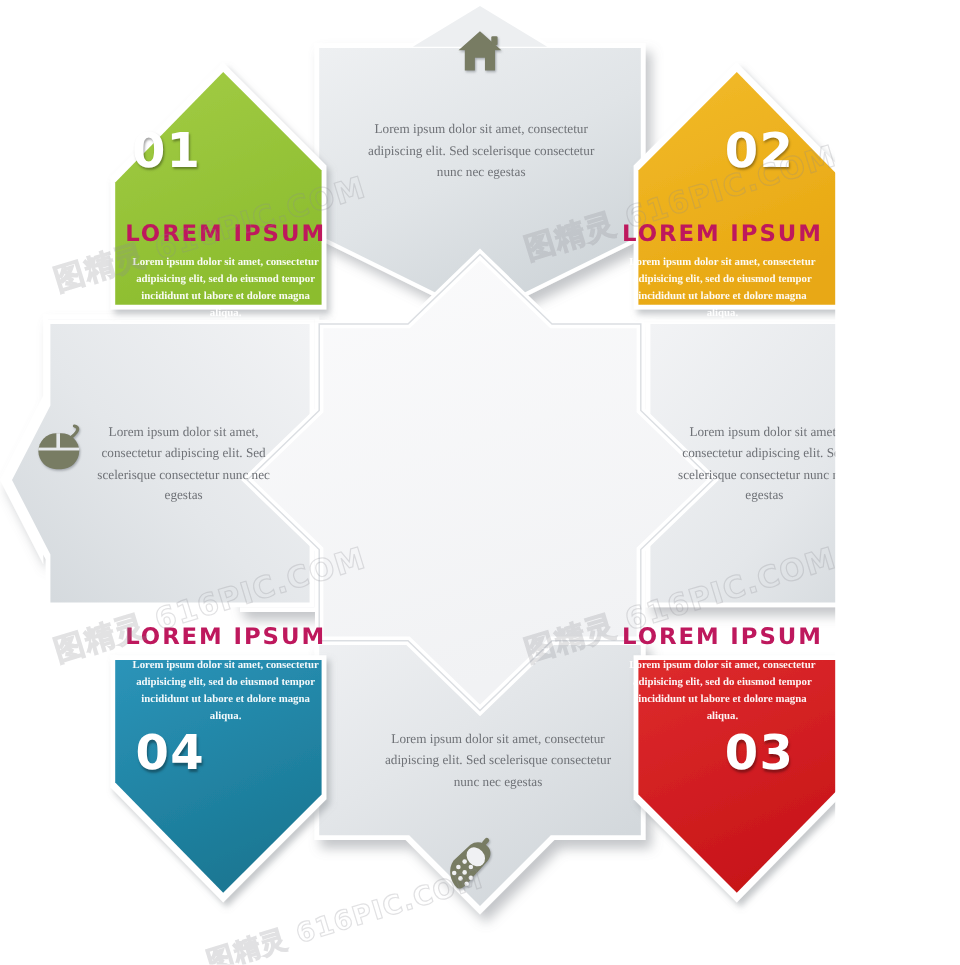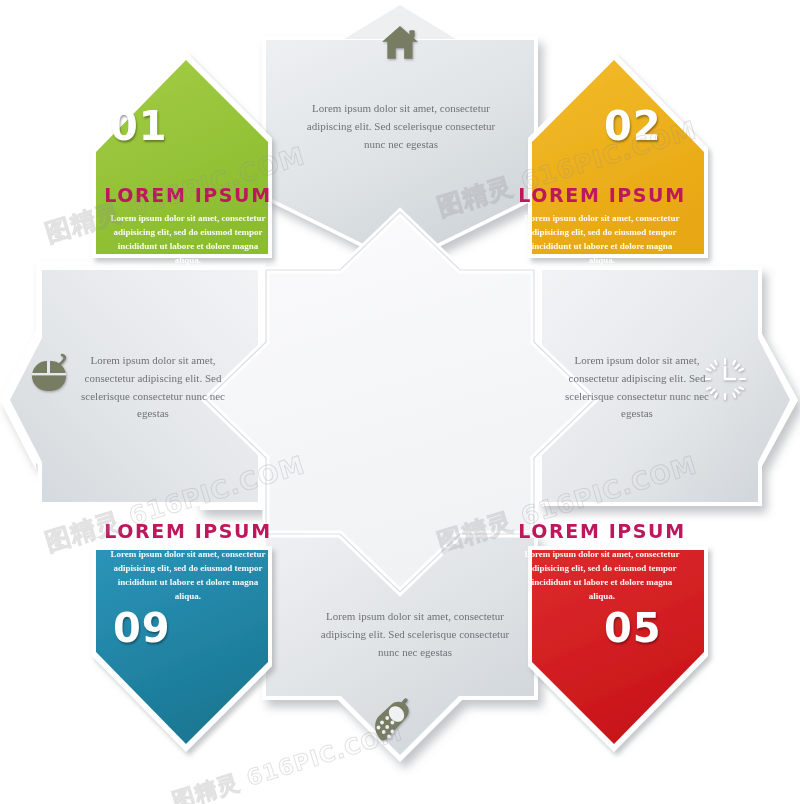--- a/index.html
+++ b/index.html
@@ -5,21 +5,21 @@
   html, body {
     margin: 0;
     padding: 0;
     background: #ffffff;
   }
   body {
     font-family: "Liberation Sans", sans-serif;
   }
   #stage {
     position: relative;
-    width: 800px;
+    width: 696px;
     height: 804px;
     background: #ffffff;
     overflow: hidden;
   }
   #diagram-svg {
     position: absolute;
     left: 0;
     top: 0;
     width: 800px;
     height: 804px;
@@ -289,27 +289,27 @@
     <div class="ttl">LOREM IPSUM</div>
     <div class="body-light">Lorem ipsum dolor sit amet, consectetur adipisicing elit, sed do eiusmod tempor incididunt ut labore et dolore magna aliqua.</div>
   </div>
 
   <div class="overlay num" id="p02-num">02</div>
   <div class="overlay tb-center" id="p02-text">
     <div class="ttl">LOREM IPSUM</div>
     <div class="body-light">Lorem ipsum dolor sit amet, consectetur adipisicing elit, sed do eiusmod tempor incididunt ut labore et dolore magna aliqua.</div>
   </div>
 
-  <div class="overlay num" id="p03-num">05</div>
+  <div class="overlay num" id="p03-num">03</div>
   <div class="overlay tb-center" id="p03-text">
     <div class="ttl">LOREM IPSUM</div>
     <div class="body-light">Lorem ipsum dolor sit amet, consectetur adipisicing elit, sed do eiusmod tempor incididunt ut labore et dolore magna aliqua.</div>
   </div>
 
-  <div class="overlay num" id="p04-num">09</div>
+  <div class="overlay num" id="p04-num">04</div>
   <div class="overlay tb-center" id="p04-text">
     <div class="ttl">LOREM IPSUM</div>
     <div class="body-light">Lorem ipsum dolor sit amet, consectetur adipisicing elit, sed do eiusmod tempor incididunt ut labore et dolore magna aliqua.</div>
   </div>
 
   <div class="overlay body-dark tb-center" id="ptop-text">Lorem ipsum dolor sit amet, consectetur adipiscing elit. Sed scelerisque consectetur nunc nec egestas</div>
   <div class="overlay body-dark tb-center" id="pright-text">Lorem ipsum dolor sit amet, consectetur adipiscing elit. Sed scelerisque consectetur nunc nec egestas</div>
   <div class="overlay body-dark tb-center" id="pbottom-text">Lorem ipsum dolor sit amet, consectetur adipiscing elit. Sed scelerisque consectetur nunc nec egestas</div>
   <div class="overlay body-dark tb-center" id="pleft-text">Lorem ipsum dolor sit amet, consectetur adipiscing elit. Sed scelerisque consectetur nunc nec egestas</div>
 

